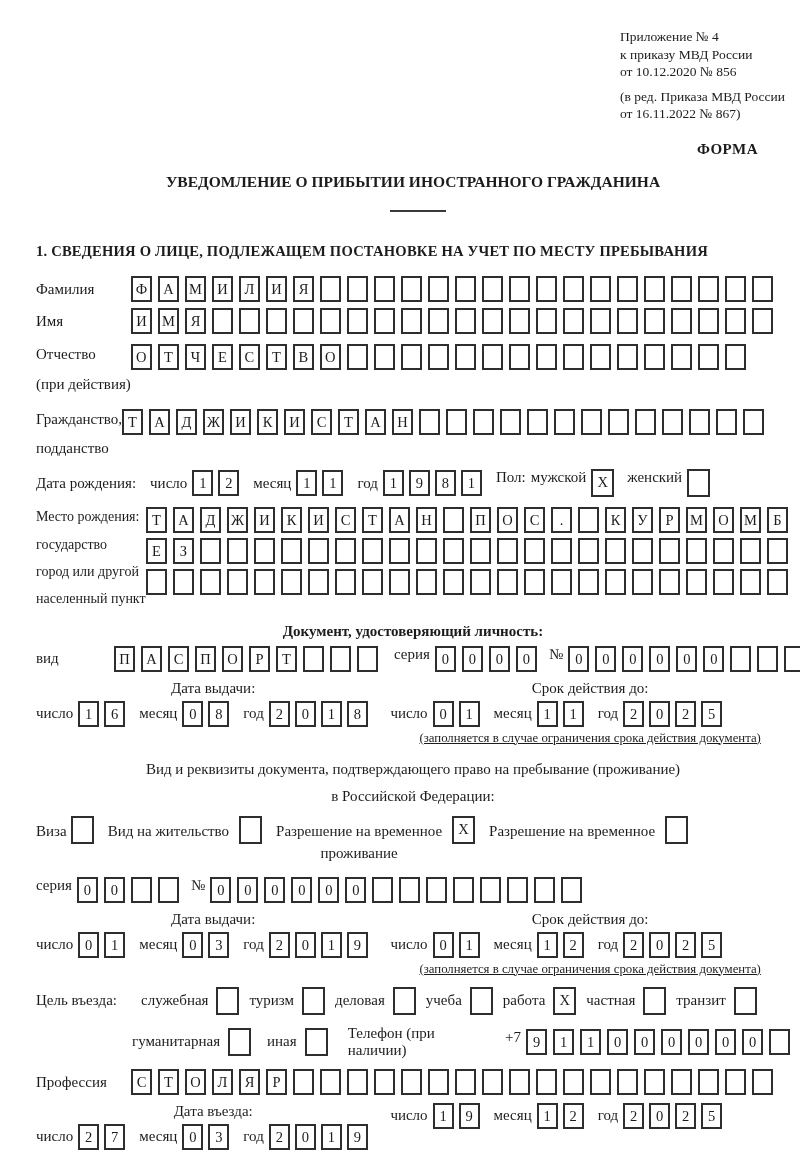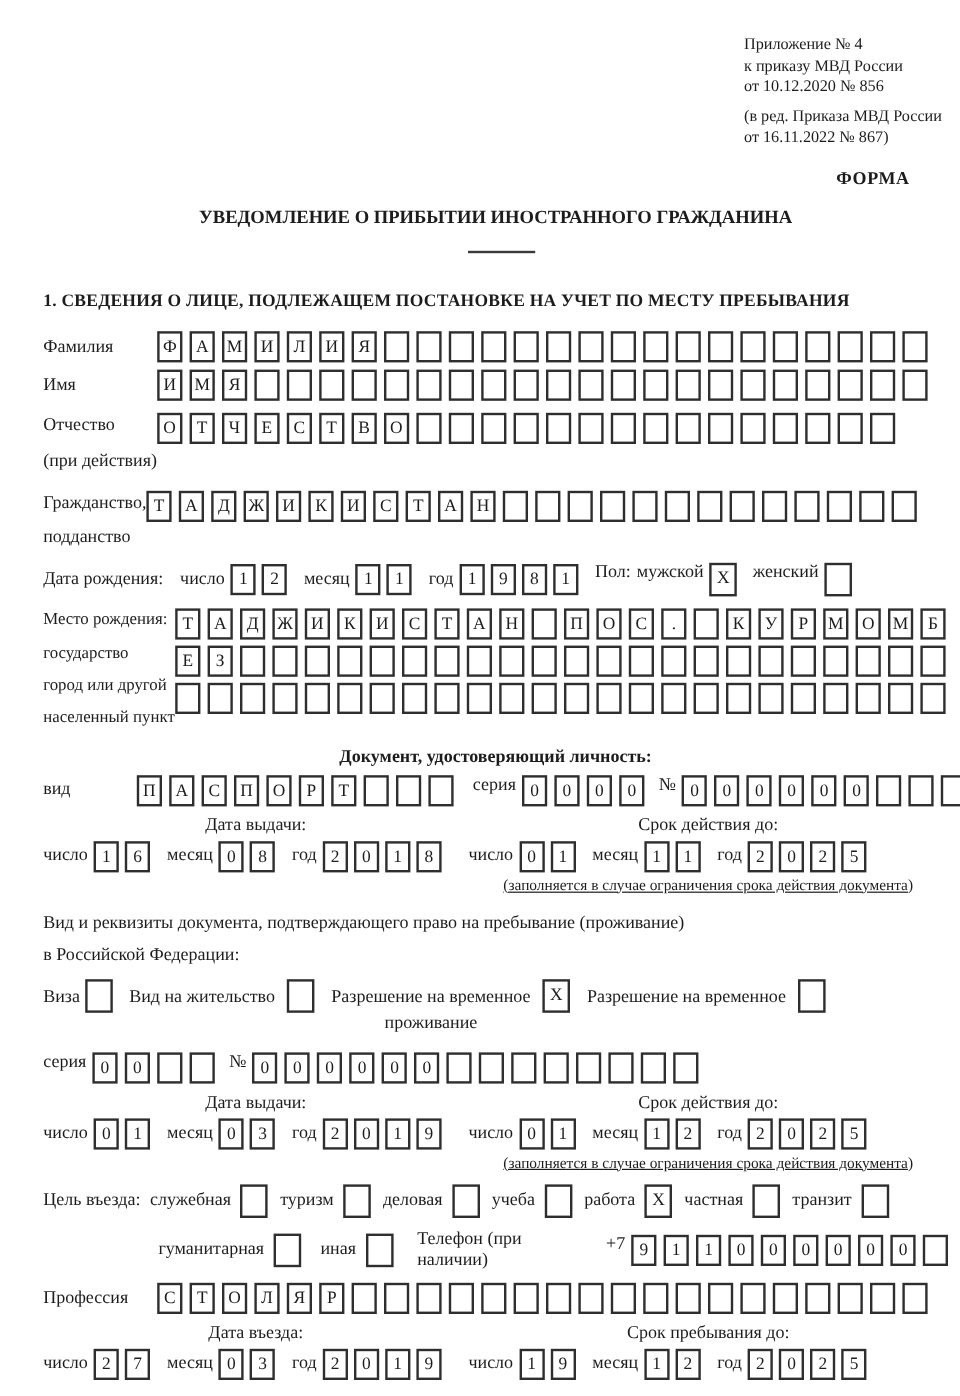--- a/index.html
+++ b/index.html
@@ -41,21 +41,21 @@
 
   .doc-head { text-align: center; font-weight: bold; margin: 10px 0 6px 0; }
 
   .cols { display: flex; margin-top: 8px; }
   .col-l { width: 47%; }
   .col-r { width: 53%; }
   .col-head { text-align: center; margin-bottom: 4px; }
   .daterow { display: flex; align-items: center; }
   .note { font-size: 12.8px; text-align: center; margin-top: 4px; text-decoration: underline; }
 
-  .intro { line-height: 1.8; margin-top: 10px; }
+  .intro { line-height: 1.8; margin-top: 10px; text-align: center; }
 
   .opt-row { display: flex; align-items: flex-start; margin-top: 6px; gap: 14px; }
   .opt { display: flex; align-items: flex-start; gap: 10px; }
   .opt-lbl { text-align: center; line-height: 1.5; padding-top: 4px; }
   .opt-lbl.left { text-align: left; }
 
   .pair { display: inline-flex; align-items: center; gap: 8px; margin-right: 10px; }
   .purpose-row { display: flex; align-items: center; margin-bottom: 10px; flex-wrap: nowrap; }
   .indent { margin-left: 96px; }
 </style>
@@ -558,21 +558,21 @@
               <span class="cell">2</span>
               <span class="cell">5</span>
             </span>
           </span>
       </div>
       <div class="note">(заполняется в случае ограничения срока действия документа)</div>
     </div>
   </div>
 
   <div class="purpose-row" style="margin-top:10px">
-    <span style="margin-right:8px">Цель въезда:</span>
+    <span style="margin-right:24px">Цель въезда:</span>
     <span class="pair">
         <span>служебная</span>
         <span class="cells cb">
           <span class="cell"></span>
         </span>
       </span>
     <span class="pair">
         <span>туризм</span>
         <span class="cells cb">
           <span class="cell"></span>
@@ -694,21 +694,20 @@
             <span class="cells">
               <span class="cell">2</span>
               <span class="cell">0</span>
               <span class="cell">1</span>
               <span class="cell">9</span>
             </span>
           </span>
       </div>
     </div>
     <div class="col-r">
-      <div class="col-head">Срок пребывания до:</div>
       <div class="daterow">
         <span class="dg">
             <span>число</span>
             <span class="cells">
               <span class="cell">1</span>
               <span class="cell">9</span>
             </span>
           </span>
         <span class="dg">
             <span>месяц</span>

